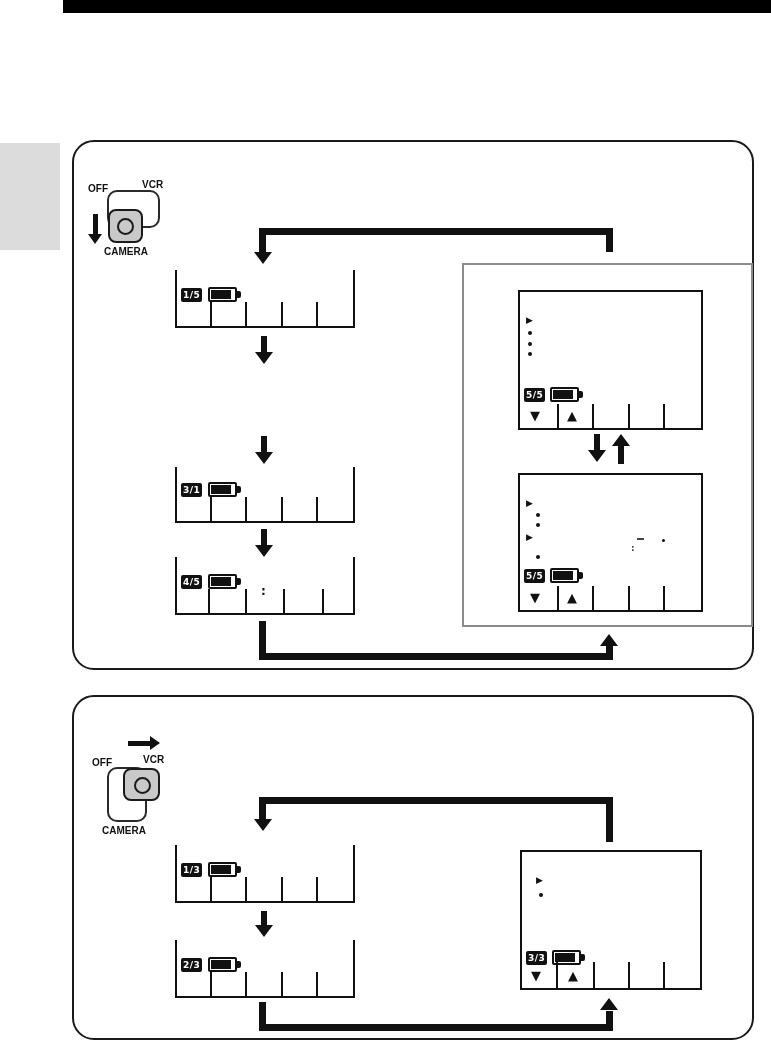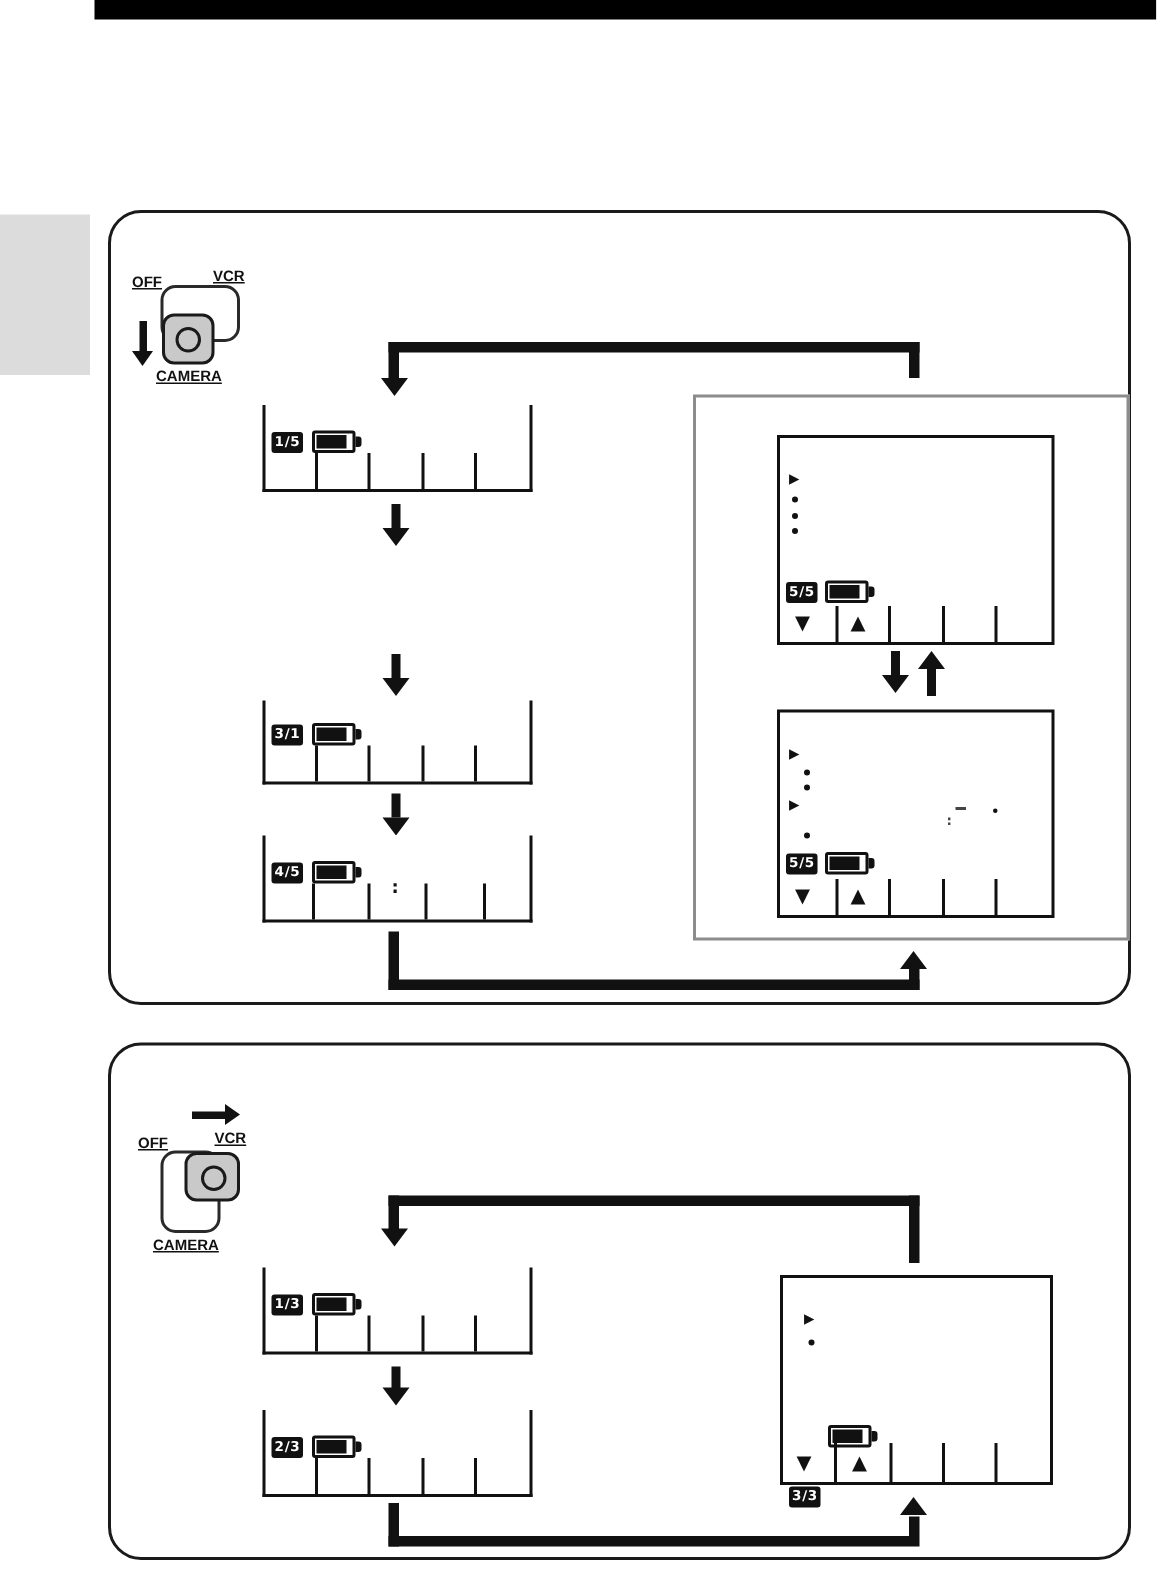--- a/index.html
+++ b/index.html
@@ -24,21 +24,21 @@
   .bar{position:absolute;background:#111;}
   .head{position:absolute;width:0;height:0;}
   .head-down{border-left:9px solid transparent;border-right:9px solid transparent;border-top:12px solid #111;}
   .head-up{border-left:9px solid transparent;border-right:9px solid transparent;border-bottom:12px solid #111;}
   .head-down-sm{border-left:7px solid transparent;border-right:7px solid transparent;border-top:10px solid #111;}
   .head-right-sm{border-top:7px solid transparent;border-bottom:7px solid transparent;border-left:10px solid #111;}
   .cursor{position:absolute;font:9px/9px "DejaVu Sans",sans-serif;color:#111;}
   .tri{position:absolute;font:13px/13px "DejaVu Sans",sans-serif;color:#111;}
   .dot{position:absolute;width:4px;height:4px;background:#111;border-radius:50%;}
   .dot.sm{width:3px;height:3px;}
-  .label{position:absolute;font:bold 10px/12px "Liberation Sans",sans-serif;color:#111;white-space:nowrap;text-decoration:underline;}
+  .label{position:absolute;font:bold 10px/12px "Liberation Sans",sans-serif;color:#111;white-space:nowrap;}
   .switch-track{position:absolute;border:2px solid #2a2a2a;border-radius:10px;background:#fff;box-sizing:border-box;}
   .switch-btn{position:absolute;background:#c9c9c9;border:2px solid #1a1a1a;border-radius:8px;box-sizing:border-box;}
   .ring{position:absolute;border:2px solid #1a1a1a;border-radius:50%;box-sizing:border-box;}
   .mark-dash{position:absolute;background:#444;}
   .mark-colon{position:absolute;font:bold 9px/9px "DejaVu Sans",sans-serif;color:#444;}
   .clock-colon{position:absolute;font:bold 12px/12px "DejaVu Sans",sans-serif;color:#111;}
 </style>
 </head>
 <body>
 
@@ -220,21 +220,21 @@
     </div>
 
     <div class="bar" style="left:185px;top:305px;width:7px;height:29px;"></div>
     <div class="bar" style="left:185px;top:327px;width:354px;height:7px;"></div>
     <div class="bar" style="left:532px;top:314px;width:7px;height:13px;"></div>
     <div class="head head-up" style="left:526px;top:301px;"></div>
 
     <div class="screen full" style="left:446px;top:153px;width:182px;height:140px;">
       <span class="cursor" style="left:14px;top:24px;">▶</span>
       <div class="dot" style="left:17px;top:41px;"></div>
-      <span class="badge" style="left:4px;top:99px;margin-top:40px;">3/3</span>
+      <span class="badge" style="left:4px;top:99px;">3/3</span>
       <div class="battery" style="left:30px;top:98px;">
           <div class="batt-body"></div>
           <div class="batt-fill"></div>
           <div class="batt-nub"></div>
         </div>
       <span class="tri" style="left:9px;bottom:6px;">▼</span>
       <div class="tick tall" style="left:34px;"></div>
       <span class="tri" style="left:46px;bottom:6px;">▲</span>
       <div class="tick tall" style="left:71px;"></div>
       <div class="tick tall" style="left:106px;"></div>

